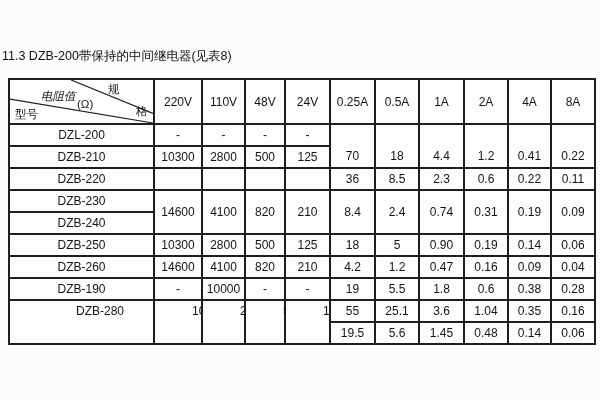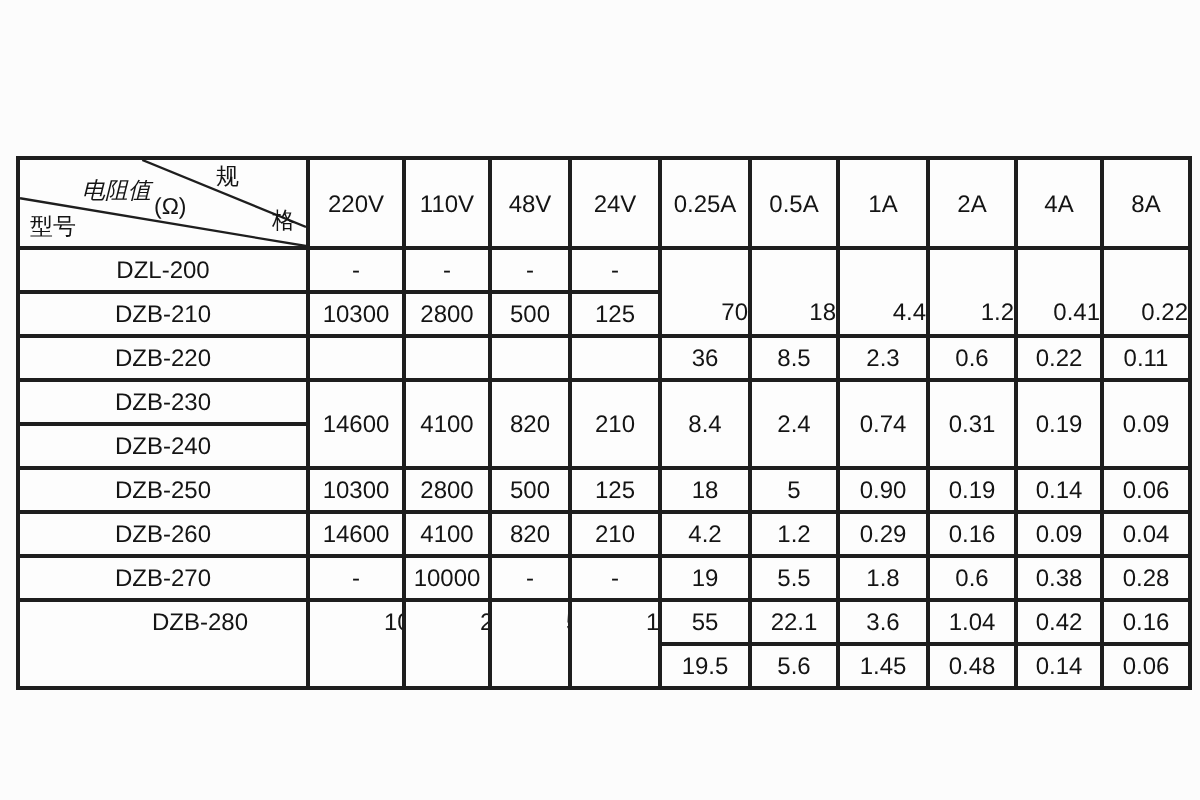--- a/index.html
+++ b/index.html
@@ -40,21 +40,21 @@
     font-weight: normal;
     text-align: center;
     vertical-align: middle;
     padding: 0;
     color: #141414;
     overflow: hidden;
     white-space: nowrap;
   }
   tr.h-head { height: 45px; }
   tr.h-row  { height: 22px; }
-  td.valign-low { vertical-align: bottom; padding-bottom: 4px; text-align: right; }
+  td.valign-low { vertical-align: bottom; padding-bottom: 4px; }
   td.valign-top { vertical-align: top; padding-top: 3px; padding-left: 37px; }
   
   th.corner { position: relative; padding: 0; }
   th.corner svg {
     position: absolute;
     left: 0; top: 0;
     width: 100%; height: 100%;
     display: block;
   }
   th.corner .lbl {
@@ -68,20 +68,21 @@
   .lbl-spec2      { left: 126px; top: 26px; }
   .lbl-resistance { left: 31px; top: 11px; font-style: italic; }
   .lbl-unit       { left: 67px; top: 19px; }
   .lbl-model      { left: 5px;  top: 29px; font-family: Liberation Mono, monospace; }
 </style>
 </head>
 <body>
 
 <div class="page">
 
+  <div class="doc-title">11.3 DZB-200带保持的中间继电器(见表8)</div>
 
   <table class="spec-table">
     <colgroup>
       <col style="width:145px">
         <col style="width:48px">
         <col style="width:43px">
       <col style="width:40px">
         <col style="width:45px">
         <col style="width:45px">
       <col style="width:44px">
@@ -185,51 +186,51 @@
     </tr>
 
     <tr class="h-row">
       <td>DZB-260</td>
       <td>14600</td>
       <td>4100</td>
       <td>820</td>
       <td>210</td>
       <td>4.2</td>
       <td>1.2</td>
-      <td>0.29</td>
+      <td>0.47</td>
       <td>0.16</td>
       <td>0.09</td>
       <td>0.04</td>
     </tr>
 
     <tr class="h-row">
-      <td>DZB-270</td>
+      <td>DZB-190</td>
       <td>-</td>
       <td>10000</td>
       <td>-</td>
       <td>-</td>
       <td>19</td>
       <td>5.5</td>
       <td>1.8</td>
       <td>0.6</td>
       <td>0.38</td>
       <td>0.28</td>
     </tr>
 
     <tr class="h-row">
       <td rowspan="2" class="valign-top">DZB-280</td>
       <td rowspan="2" class="valign-top">10300</td>
       <td rowspan="2" class="valign-top">2800</td>
       <td rowspan="2" class="valign-top">500</td>
       <td rowspan="2" class="valign-top">125</td>
       <td>55</td>
-      <td>22.1</td>
+      <td>25.1</td>
       <td>3.6</td>
       <td>1.04</td>
-      <td>0.42</td>
+      <td>0.35</td>
       <td>0.16</td>
     </tr>
 
     <tr class="h-row">
       <td>19.5</td>
       <td>5.6</td>
       <td>1.45</td>
       <td>0.48</td>
       <td>0.14</td>
       <td>0.06</td>

